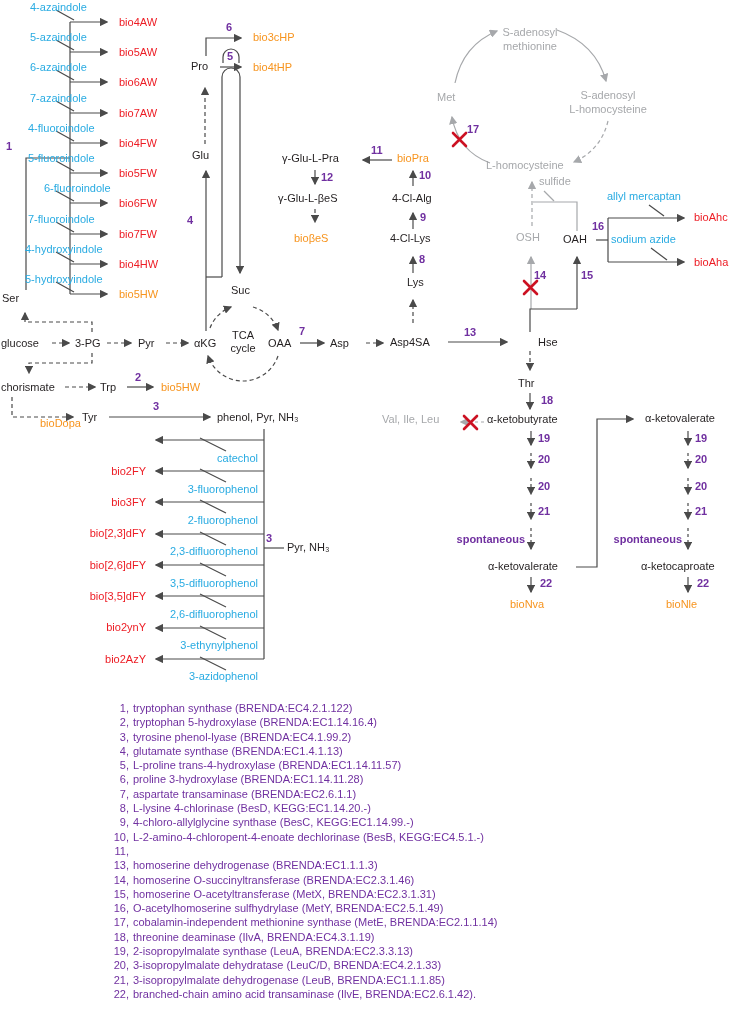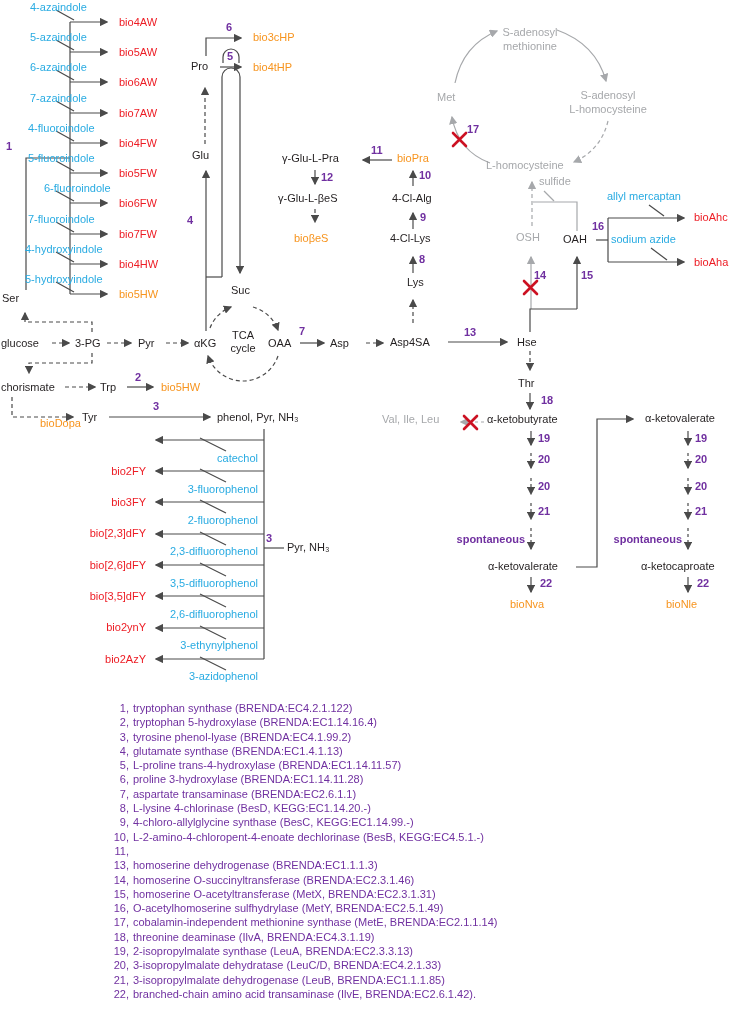--- a/index.html
+++ b/index.html
@@ -211,21 +211,21 @@
       <div class="lbl c-bk" style="left: 75px; top: 337px;">3-PG</div>
       <div class="lbl c-bk" style="left: 138px; top: 337px;">Pyr</div>
       <div class="lbl c-bk" style="left: 194px; top: 337px;">αKG</div>
       <div class="lbl c-bk" style="left: 218px; top: 329px; width: 50px; text-align: center;">TCA</div>
       <div class="lbl c-bk" style="left: 218px; top: 342px; width: 50px; text-align: center;">cycle</div>
       <div class="lbl c-bk" style="left: 268px; top: 337px;">OAA</div>
       <div class="lbl c-pu b" style="left: 299px; top: 325px;">7</div>
       <div class="lbl c-bk" style="left: 330px; top: 337px;">Asp</div>
       <div class="lbl c-bk" style="left: 390px; top: 336px;">Asp4SA</div>
       <div class="lbl c-pu b" style="left: 464px; top: 326px;">13</div>
-      <div class="lbl c-bk" style="left: 517px; top: 336px;">Hse</div>
+      <div class="lbl c-bk" style="left: 538px; top: 336px;">Hse</div>
       <div class="lbl c-bk" style="left: 1px; top: 381px;">chorismate</div>
       <div class="lbl c-bk" style="left: 100px; top: 381px;">Trp</div>
       <div class="lbl c-pu b" style="left: 135px; top: 371px;">2</div>
       <div class="lbl c-or" style="left: 161px; top: 381px;">bio5HW</div>
       <div class="lbl c-bk" style="left: 82px; top: 411px;">Tyr</div>
       <div class="lbl c-pu b" style="left: 153px; top: 400px;">3</div>
       <div class="lbl c-bk" style="left: 217px; top: 411px;">phenol, Pyr, NH₃</div>
       <div class="lbl c-or" style="left: 40px; top: 417px; width: 106px; text-align: left;">bioDopa</div>
       <div class="lbl c-rd" style="left: 40px; top: 465px; width: 106px; text-align: right;">bio2FY</div>
       <div class="lbl c-rd" style="left: 40px; top: 496px; width: 106px; text-align: right;">bio3FY</div>

